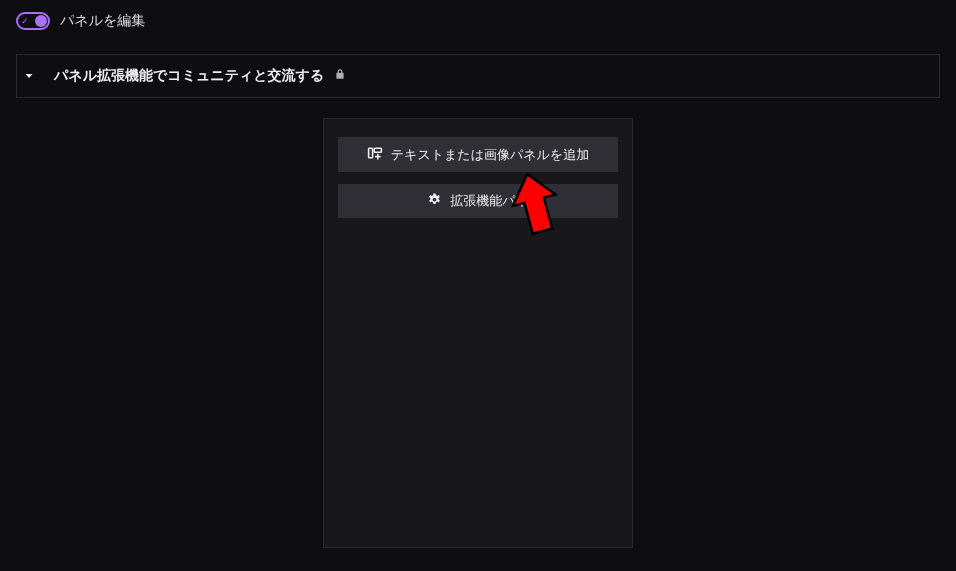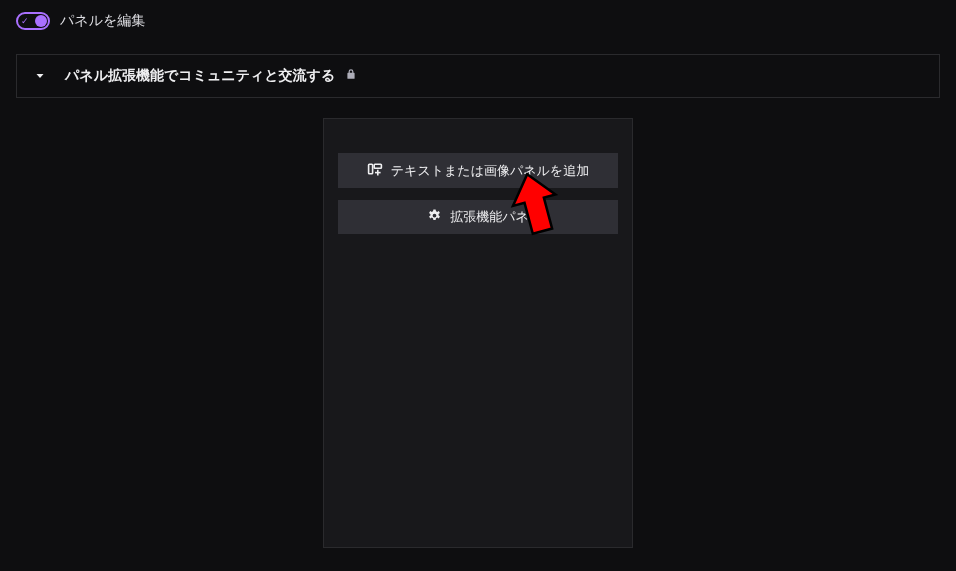--- a/index.html
+++ b/index.html
@@ -49,21 +49,21 @@
     .toggle-label {
       font-size: 14px;
       color: #dedee3;
     }
     .accordion {
       margin: 12px 16px;
       border: 1px solid #2a2a2d;
       background: #0e0e10;
       display: flex;
       align-items: center;
-      padding: 12px 16px;
+      padding: 12px 5px;
       gap: 18px;
     }
     .chevron-down {
       width: 14px;
       height: 14px;
       display: flex;
       align-items: center;
       justify-content: center;
     }
     .chevron-down svg {
@@ -85,21 +85,21 @@
       width: 12px;
       height: 12px;
       fill: #adadb8;
     }
     .panel-area {
       margin: 20px auto 0;
       width: 310px;
       height: 430px;
       background: #18181b;
       border: 1px solid #2a2a2d;
-      padding: 34px 14px;
+      padding: 18px 14px;
       display: flex;
       flex-direction: column;
       gap: 12px;
       position: relative;
     }
     .panel-button {
       background: #2f2f35;
       border: none;
       color: #efeff1;
       font-size: 13px;

